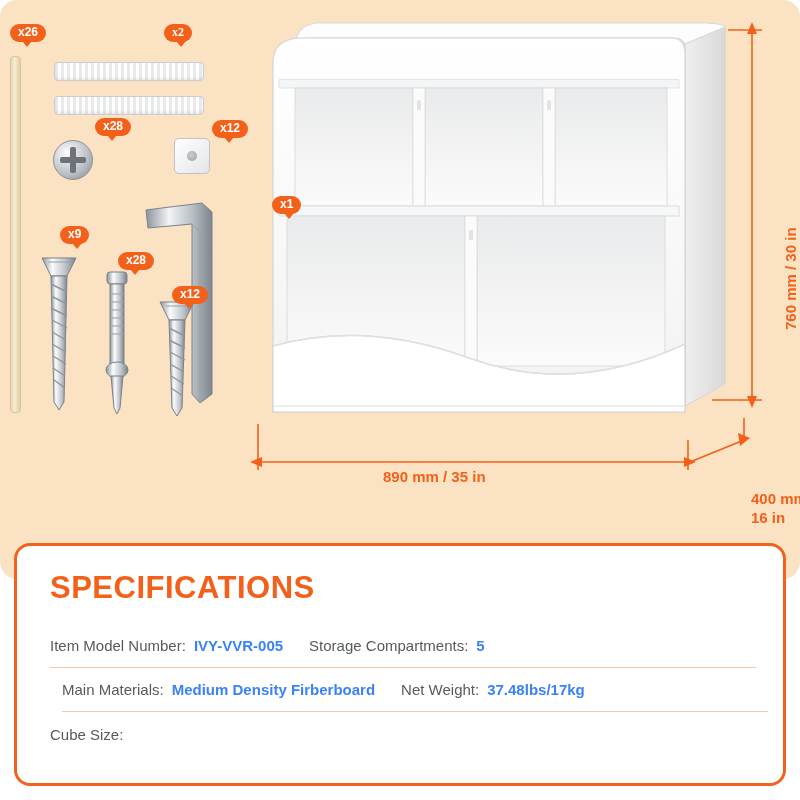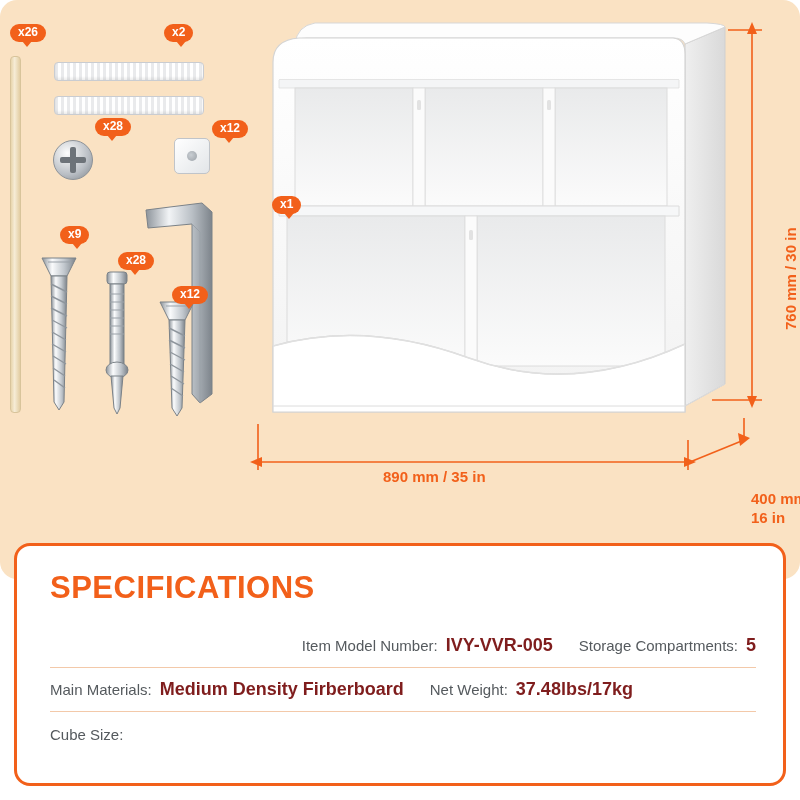--- a/index.html
+++ b/index.html
@@ -156,39 +156,39 @@
     border-bottom: 1px solid #f3c9a9;
     box-sizing: border-box;
   }
   .spec-row.last { border-bottom: none; }
   .spec-key {
     color: #555a5e;
     font-size: 15px;
     margin-right: 8px;
   }
   .spec-val {
-    color: #7f1d1d;
-    font-size: 18px;
+    color: #3b82f6;
+    font-size: 15px;
     font-weight: bold;
   }
   .spec-cell-2 { margin-left: 26px; display: flex; align-items: center; }
 </style>
 </head>
 <body>
 
 <div id="product-panel">
 
   <div>
 
     <div class="part dowel" style="left:10px; top:56px;"></div>
     <div class="qty-bubble" style="left:10px; top:24px;">x26</div>
 
     <div class="part strip" style="left:54px; top:62px;"></div>
     <div class="part strip" style="left:54px; top:96px;"></div>
-    <div class="qty-bubble" style="left:164px; top:24px;">x2</div>
+    <div class="qty-bubble" style="left:164px; top:24px;font-family:Liberation Serif, serif;">x2</div>
 
     <div class="part cam" style="left:53px; top:140px;">
       <div class="slot-v"></div>
         <div class="slot-h"></div>
     </div>
     <div class="qty-bubble" style="left:95px; top:118px;">x28</div>
 
     <div class="part anchor" style="left:174px; top:138px;"></div>
     <div class="qty-bubble" style="left:212px; top:120px;">x12</div>
 
@@ -360,30 +360,30 @@
   </svg>
 
   <div class="dim-label dim-vertical" style="left:782px; top:330px;">760 mm / 30 in</div>
   <div class="dim-label" style="left:383px; top:468px;">890 mm / 35 in</div>
   <div class="dim-label" style="left:707px; top:489px; width:80px; white-space:normal; line-height:19px;margin-left:44px;">400 mm / 16 in</div>
 </div>
 
 <div id="spec-panel">
   <div id="spec-title">SPECIFICATIONS</div>
 
-  <div class="spec-row" style="top:78px;justify-content:flex-end;">
+  <div class="spec-row" style="top:78px;">
     <span class="spec-key">Item Model Number:</span>
     <span class="spec-val">IVY-VVR-005</span>
     <span class="spec-cell-2">
       <span class="spec-key">Storage Compartments:</span>
       <span class="spec-val">5</span>
     </span>
   </div>
 
-  <div class="spec-row" style="top:122px;">
+  <div class="spec-row" style="top:122px;margin-left:12px;">
     <span class="spec-key">Main Materials:</span>
     <span class="spec-val">Medium Density Firberboard</span>
     <span class="spec-cell-2">
       <span class="spec-key">Net Weight:</span>
       <span class="spec-val">37.48lbs/17kg</span>
     </span>
   </div>
 
   <div class="spec-row last" style="top:166px;">
     <span class="spec-key">Cube Size:</span>

